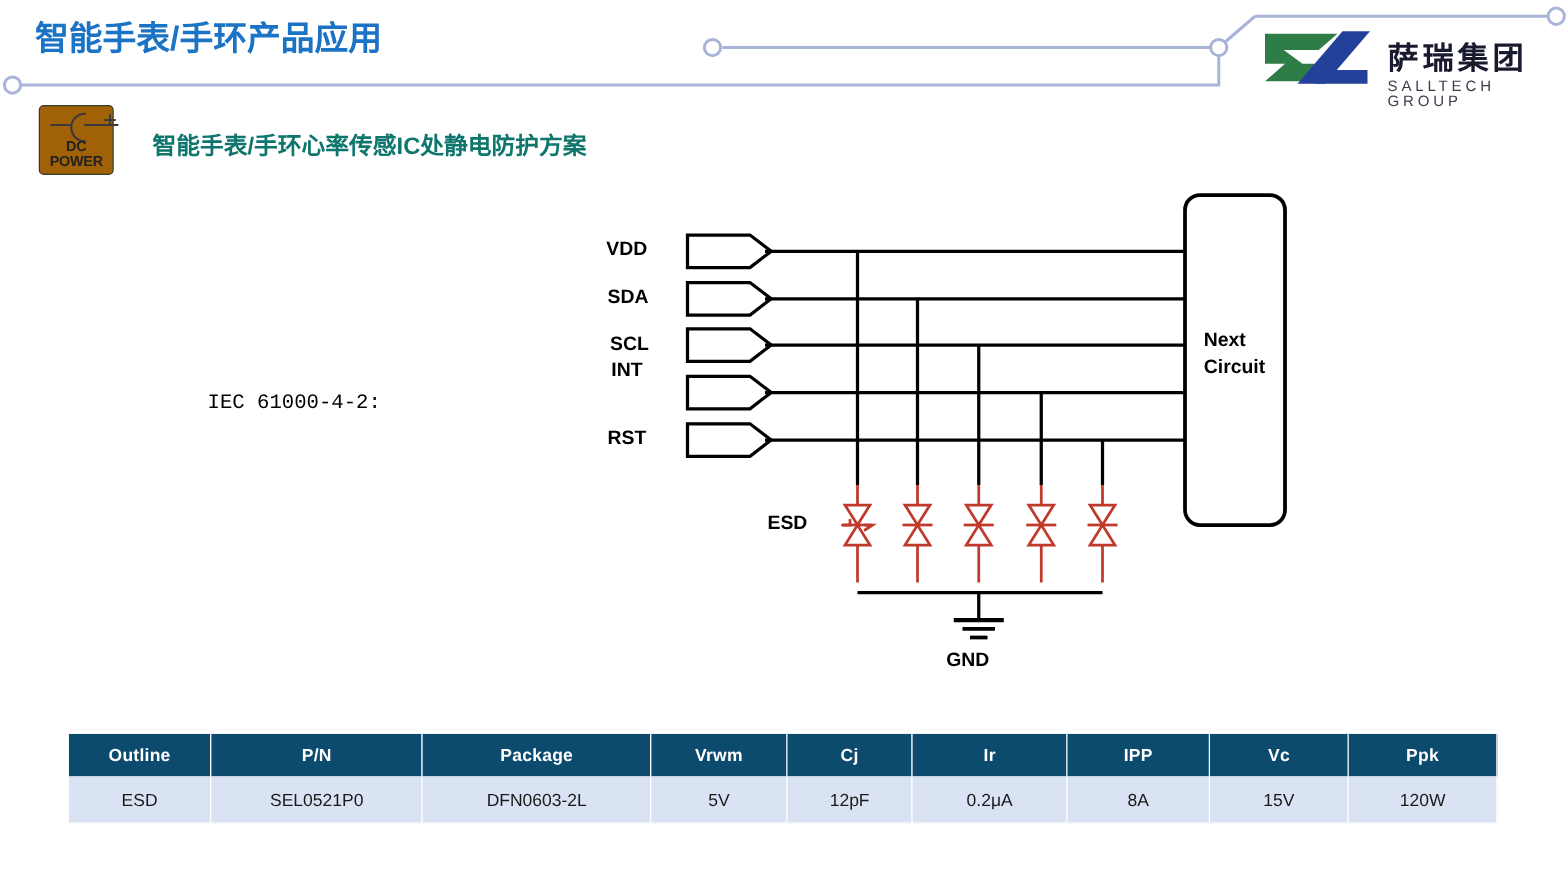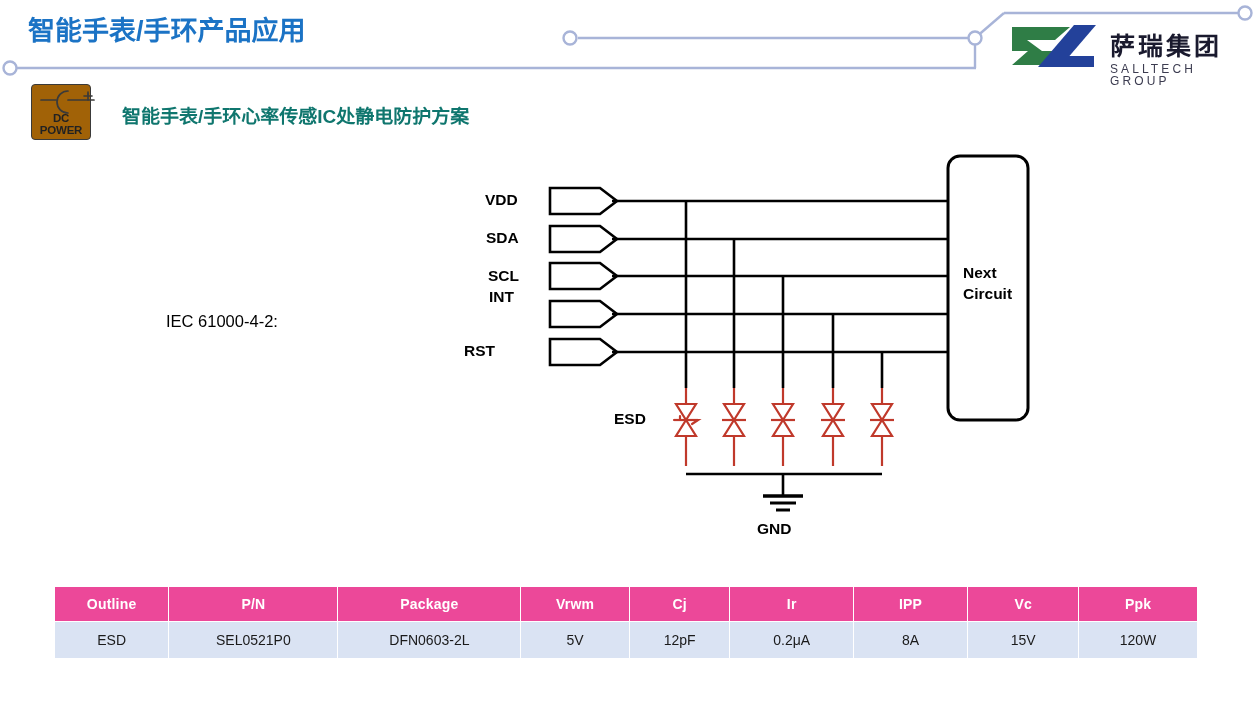--- a/index.html
+++ b/index.html
@@ -108,20 +108,21 @@
 
   
   #iec-note {
     position: absolute;
     left: 166px;
     top: 309px;
     font-size: 16.5px;
     color: #000;
     line-height: 1.55;
     white-space: nowrap;
+    font-family: Liberation Mono, monospace;
   }
 
   
   #schematic {
     position: absolute;
     left: 0;
     top: 0;
     width: 1254px;
     height: 704px;
     pointer-events: none;
@@ -130,39 +131,39 @@
     position: absolute;
     font-size: 15.5px;
     font-weight: bold;
     color: #000;
     white-space: nowrap;
   }
   #label-vdd { left: 485px; top: 191px; }
   #label-sda { left: 486px; top: 229px; }
   #label-scl { left: 488px; top: 267px; }
   #label-int { left: 489px; top: 288px; }
-  #label-rst { left: 464px; top: 342px; }
+  #label-rst { left: 486px; top: 342px; }
   #label-esd { left: 614px; top: 410px; }
   #label-gnd { left: 757px; top: 520px; }
   #label-next-circuit {
     left: 963px; top: 263px;
     line-height: 1.35;
   }
 
   
   #spec-table {
     position: absolute;
     left: 54px;
     top: 586px;
     width: 1144px;
     border-collapse: collapse;
     table-layout: fixed;
   }
   #spec-table th {
-    background: #ec4899;
+    background: #0c4a6e;
     color: #ffffff;
     font-size: 14px;
     font-weight: bold;
     padding: 9px 2px;
     border: 1.5px solid #ffffff;
     text-align: center;
     letter-spacing: 0.2px;
   }
   #spec-table td {
     background: #dae3f3;

